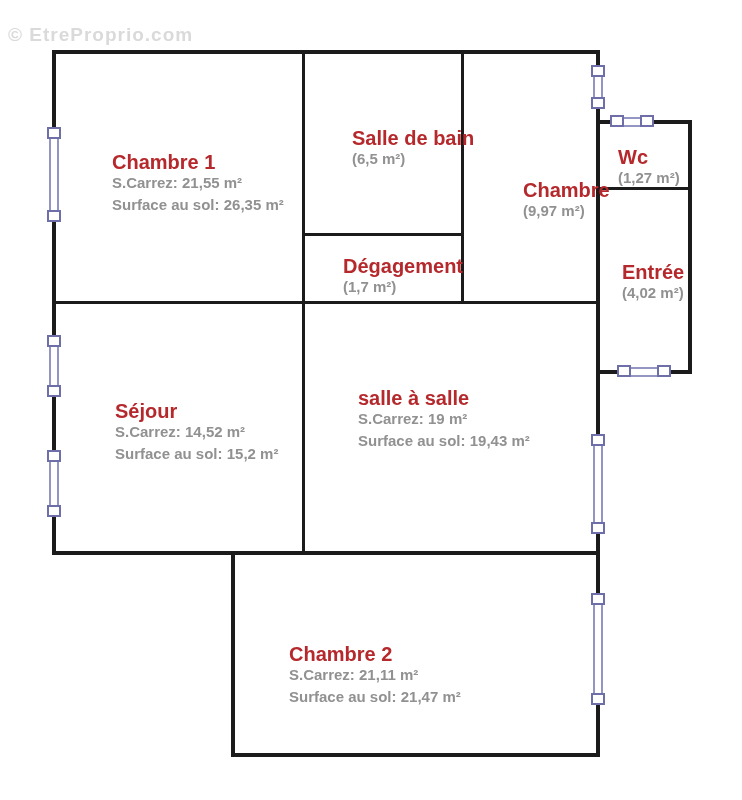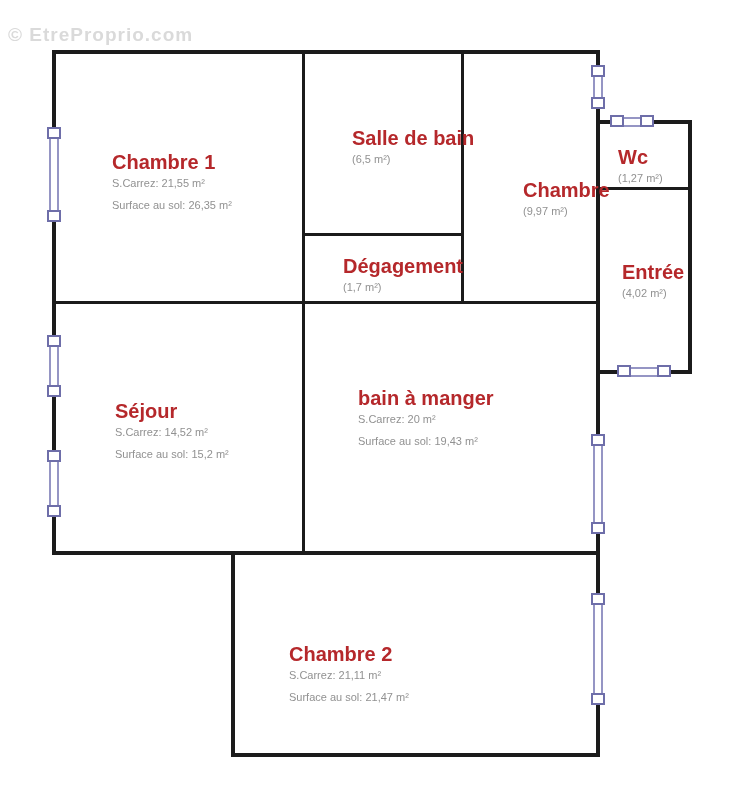--- a/index.html
+++ b/index.html
@@ -34,21 +34,21 @@
   .hwin{position:absolute;height:16px;}
   .hwin .rail{
     position:absolute;top:3px;left:5px;right:5px;height:6px;background:#fff;
     border-top:2px solid var(--window-rail);border-bottom:2px solid var(--window-rail);
   }
   .hwin .cap{position:absolute;top:1px;width:10px;height:8px;background:#fff;border:2px solid var(--window-frame);}
   .hwin .cap-a{left:0;}
   .hwin .cap-b{right:0;}
   .room-label{position:absolute;white-space:nowrap;}
   .rname{font-size:20px;line-height:20px;font-weight:bold;color:var(--room-title);}
-  .rline{font-size:11px;line-height:22px;color:var(--room-sub);}
+  .rline{font-size:15px;line-height:22px;color:var(--room-sub);font-weight:bold;}
 </style>
 </head>
 <body>
 
 <div class="plan">
 
   <div class="watermark">© EtreProprio.com</div>
 
   <div class="wall" style="left:52px;top:50px;width:548px;height:4px;"></div>
   <div class="wall" style="left:52px;top:50px;width:4px;height:505px;"></div>
@@ -137,22 +137,22 @@
     <div class="rline">(1,7 m²)</div>
   </div>
 
   <div class="room-label" style="left:115px;top:401px;">
     <div class="rname">Séjour</div>
     <div class="rline">S.Carrez: 14,52 m²</div>
     <div class="rline">Surface au sol: 15,2 m²</div>
   </div>
 
   <div class="room-label" style="left:358px;top:388px;">
-    <div class="rname">bain à manger</div>
-    <div class="rline">S.Carrez: 20 m²</div>
+    <div class="rname">salle à salle</div>
+    <div class="rline">S.Carrez: 19 m²</div>
     <div class="rline">Surface au sol: 19,43 m²</div>
   </div>
 
   <div class="room-label" style="left:289px;top:644px;">
     <div class="rname">Chambre 2</div>
     <div class="rline">S.Carrez: 21,11 m²</div>
     <div class="rline">Surface au sol: 21,47 m²</div>
   </div>
 
 </div>

